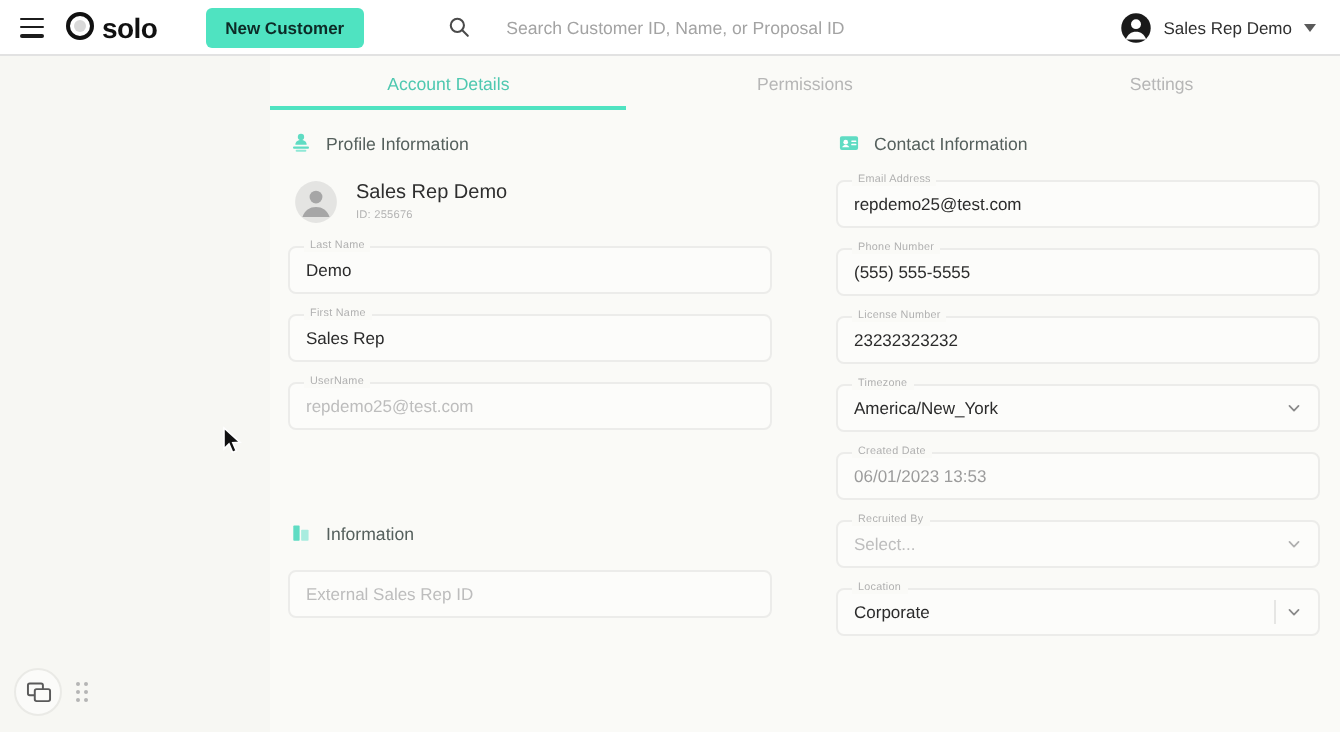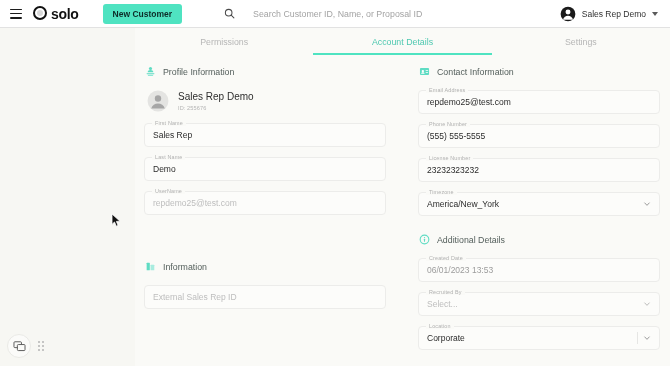--- a/index.html
+++ b/index.html
@@ -220,22 +220,22 @@
     </svg>
     <span class="account-name">Sales Rep Demo</span>
     <div class="caret"></div>
   </div>
 </div>
 
 <div class="page">
   <div class="content-card">
 
     <div class="tabs">
+      <div class="tab active">Account Details</div>
       <div class="tab">Permissions</div>
-      <div class="tab active">Account Details</div>
       <div class="tab">Settings</div>
     </div>
 
     <div class="cols">
 
       <div class="col">
 
         <div class="section-head">
           <svg class="section-icon" viewBox="0 0 16 16">
             <circle cx="8" cy="3.6" r="2.3" fill="#5fdcc3"></circle>
@@ -252,27 +252,27 @@
             <circle cx="12" cy="9.3" r="3.5" fill="#a6a6a6"></circle>
             <path d="M4.6 20.2c1.1-3.7 4-5.5 7.4-5.5s6.3 1.8 7.4 5.5z" fill="#a6a6a6"></path>
           </svg>
           <div>
             <div class="identity-name">Sales Rep Demo</div>
             <div class="identity-id">ID: 255676</div>
           </div>
         </div>
 
         <div class="field">
+          <span class="field-label">Last Name</span>
+          <span class="field-value">Demo</span>
+        </div>
+
+        <div class="field">
           <span class="field-label">First Name</span>
           <span class="field-value">Sales Rep</span>
-        </div>
-
-        <div class="field">
-          <span class="field-label">Last Name</span>
-          <span class="field-value">Demo</span>
         </div>
 
         <div class="field">
           <span class="field-label">UserName</span>
           <span class="field-value placeholder">repdemo25@test.com</span>
         </div>
 
         <div class="section-head" style="margin-top:46px;">
           <svg class="section-icon" viewBox="0 0 16 16">
             <rect x="2.4" y="2.6" width="4.6" height="11" rx="0.6" fill="#5fdcc3"></rect>
@@ -316,28 +316,20 @@
         </div>
 
         <div class="field select">
           <span class="field-label">Timezone</span>
           <span class="field-value">America/New_York</span>
           <svg class="select-caret" viewBox="0 0 12 12">
             <path d="M2.6 4.4 L6 8 L9.4 4.4" fill="none" stroke="#8a8a8a" stroke-width="1.3" stroke-linecap="round" stroke-linejoin="round"></path>
           </svg>
         </div>
 
-        <div class="section-head" style="margin-top:18px;">
-          <svg class="section-icon" viewBox="0 0 16 16">
-            <circle cx="8" cy="8" r="6.3" fill="none" stroke="#5fdcc3" stroke-width="1.6"></circle>
-            <circle cx="8" cy="5.2" r="0.95" fill="#5fdcc3"></circle>
-            <rect x="7.2" y="7" width="1.6" height="4.3" rx="0.8" fill="#5fdcc3"></rect>
-          </svg>
-          <span class="section-title">Additional Details</span>
-        </div>
 
         <div class="field">
           <span class="field-label">Created Date</span>
           <span class="field-value muted">06/01/2023 13:53</span>
         </div>
 
         <div class="field select">
           <span class="field-label">Recruited By</span>
           <span class="field-value placeholder">Select...</span>
           <svg class="select-caret" viewBox="0 0 12 12">

